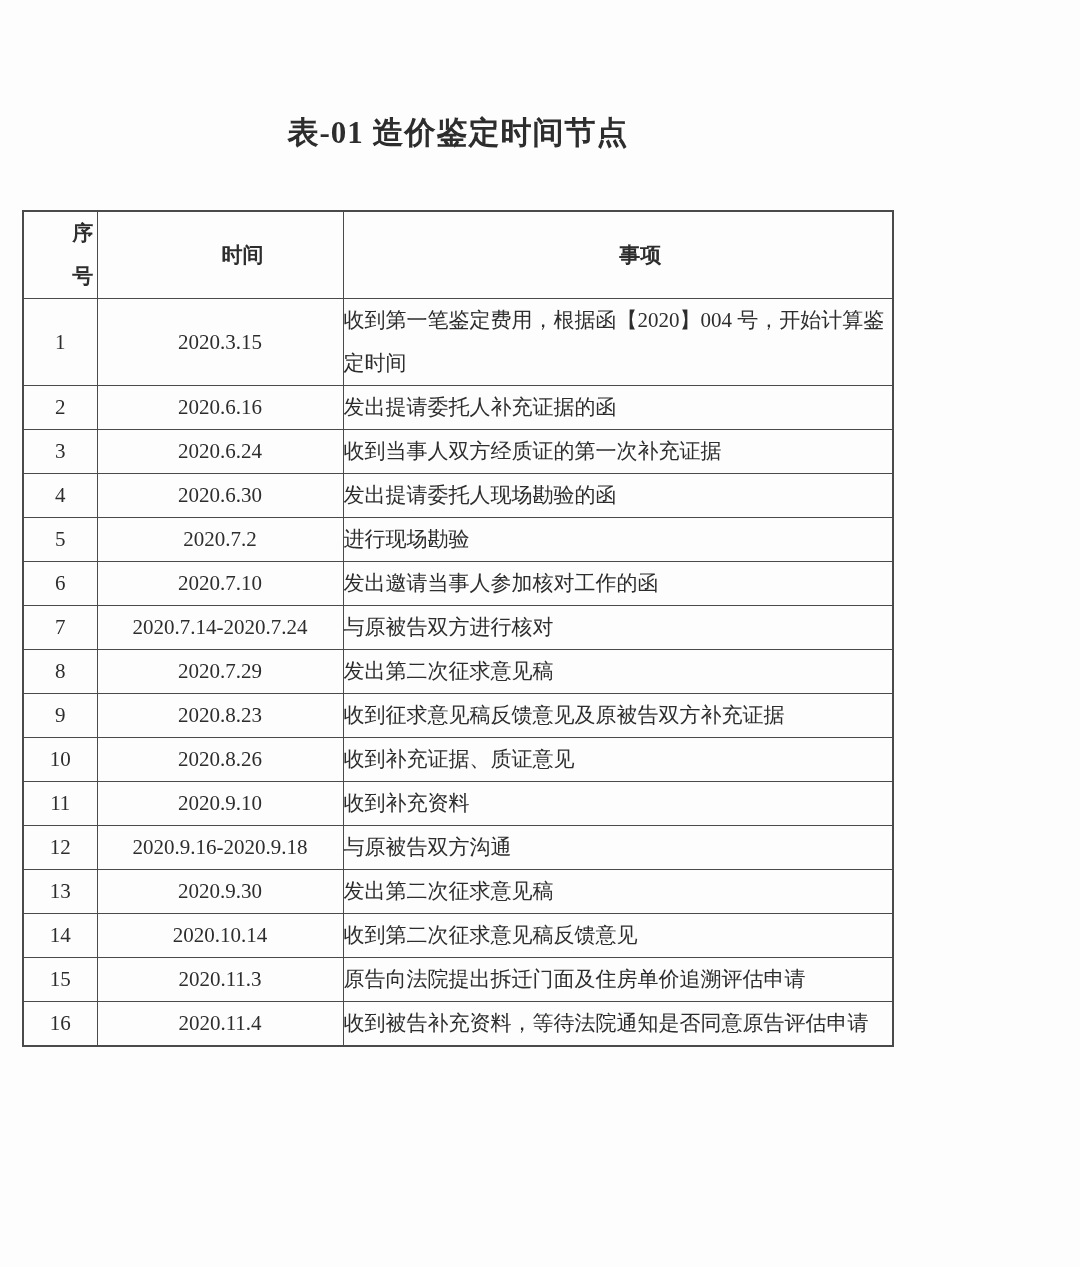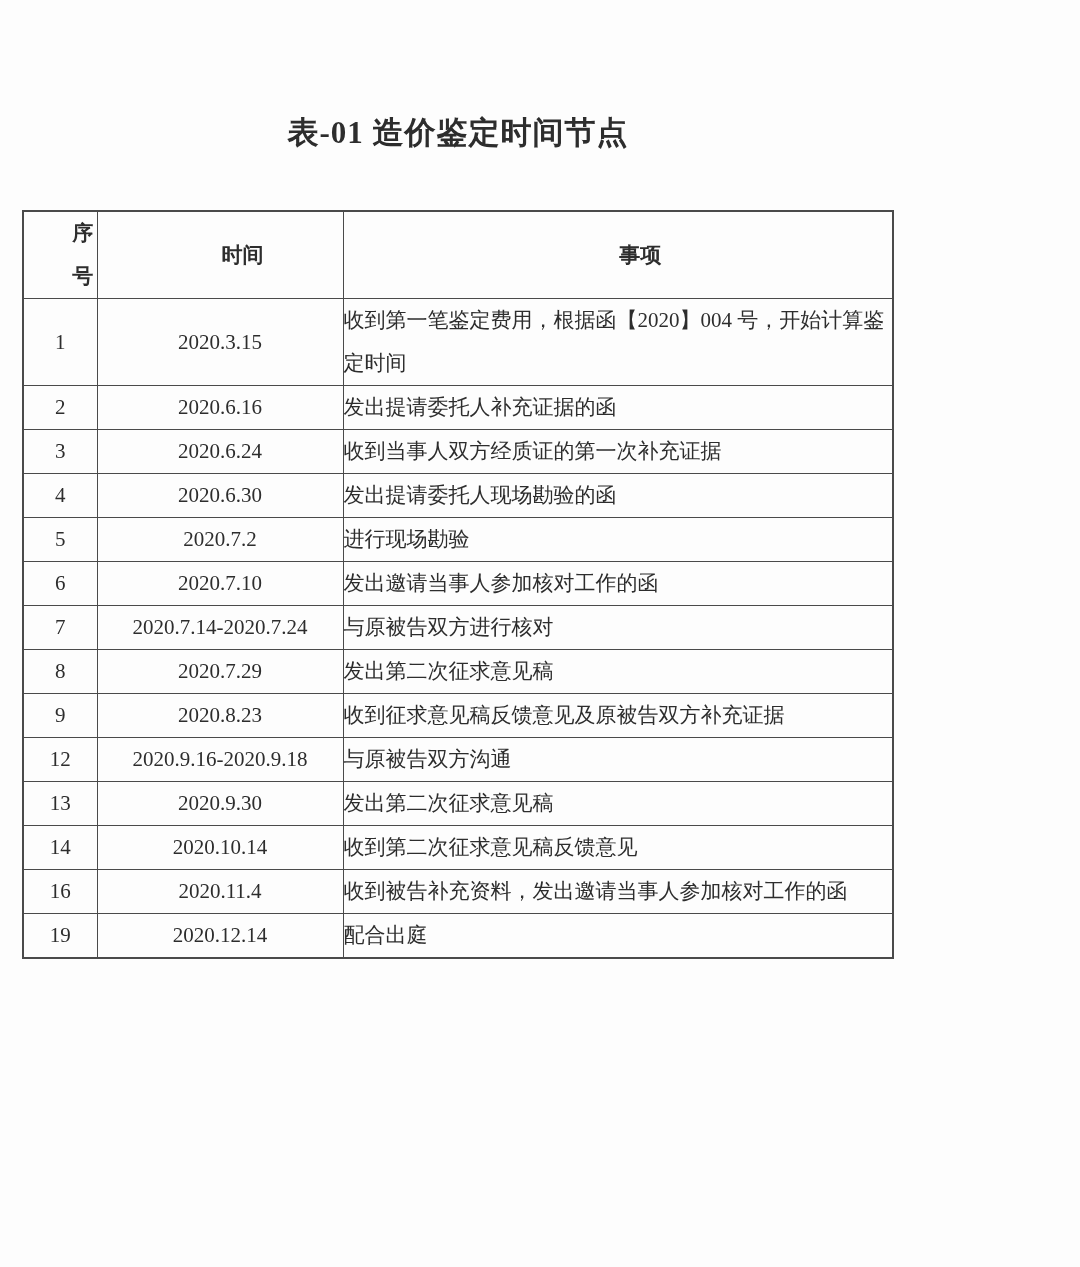--- a/index.html
+++ b/index.html
@@ -118,40 +118,50 @@
       <td class="cell-no">8</td>
       <td class="cell-date">2020.7.29</td>
       <td class="cell-event">发出第二次征求意见稿</td>
     </tr>
         <tr>
       <td class="cell-no">9</td>
       <td class="cell-date">2020.8.23</td>
       <td class="cell-event">收到征求意见稿反馈意见及原被告双方补充证据</td>
     </tr>
         <tr>
+      <td class="cell-no">10</td>
+      <td class="cell-date">2020.8.26</td>
+      <td class="cell-event">收到补充证据、质证意见</td>
+    </tr>
+        <tr>
+      <td class="cell-no">11</td>
+      <td class="cell-date">2020.9.10</td>
+      <td class="cell-event">收到补充资料</td>
+    </tr>
+        <tr>
       <td class="cell-no">12</td>
       <td class="cell-date">2020.9.16-2020.9.18</td>
       <td class="cell-event">与原被告双方沟通</td>
     </tr>
         <tr>
       <td class="cell-no">13</td>
       <td class="cell-date">2020.9.30</td>
       <td class="cell-event">发出第二次征求意见稿</td>
     </tr>
         <tr>
       <td class="cell-no">14</td>
       <td class="cell-date">2020.10.14</td>
       <td class="cell-event">收到第二次征求意见稿反馈意见</td>
     </tr>
         <tr>
+      <td class="cell-no">15</td>
+      <td class="cell-date">2020.11.3</td>
+      <td class="cell-event">原告向法院提出拆迁门面及住房单价追溯评估申请</td>
+    </tr>
+        <tr>
       <td class="cell-no">16</td>
       <td class="cell-date">2020.11.4</td>
-      <td class="cell-event">收到被告补充资料，发出邀请当事人参加核对工作的函</td>
-    </tr>
-        <tr>
-      <td class="cell-no">19</td>
-      <td class="cell-date">2020.12.14</td>
-      <td class="cell-event">配合出庭</td>
+      <td class="cell-event">收到被告补充资料，等待法院通知是否同意原告评估申请</td>
     </tr>
       </tbody>
   </table>
 
 </div>
 
 </body></html>

